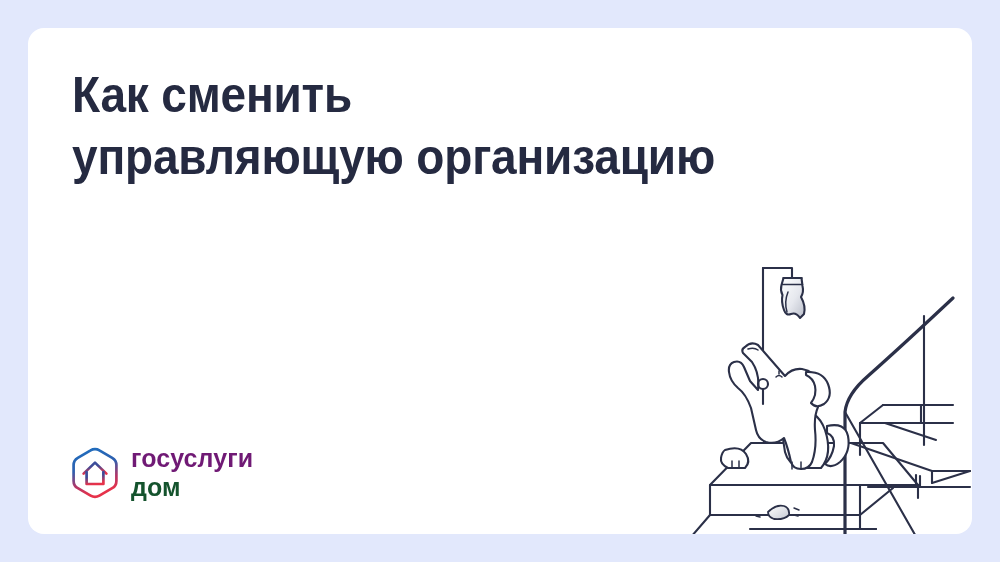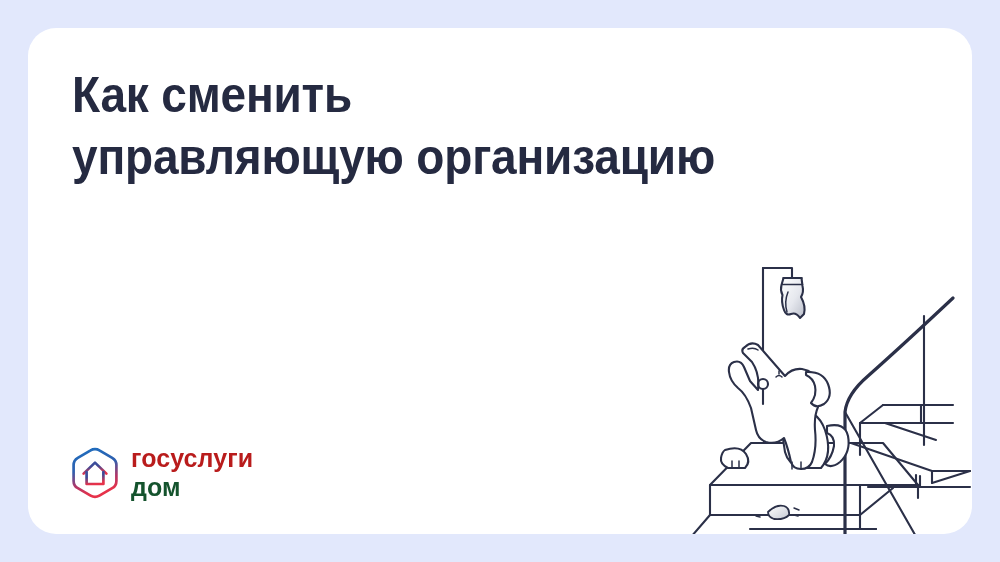--- a/index.html
+++ b/index.html
@@ -21,21 +21,21 @@
     background: #e2e8fc;
   }
 
   #card {
     position: absolute;
     left: 28px;
     top: 28px;
     width: 944px;
     height: 506px;
     background: #ffffff;
-    border-radius: 28px;
+    border-radius: 16px;
     overflow: hidden;
   }
 
   
   #title-block {
     position: absolute;
     left: 44px;
     top: 36px;
     width: 740px;
   }
@@ -71,21 +71,21 @@
     flex-direction: column;
     line-height: 1;
   }
   .logo-word {
     font-family: "Liberation Sans", sans-serif;
     font-weight: 700;
     font-size: 25px;
     letter-spacing: 0.1px;
   }
   #logo-word-primary {
-    color: #b91c1c;
+    color: #701a75;
     margin-bottom: 4px;
   }
   #logo-word-secondary {
     color: #14532d;
   }
 
   
   #illustration {
     position: absolute;
     left: 660px;

